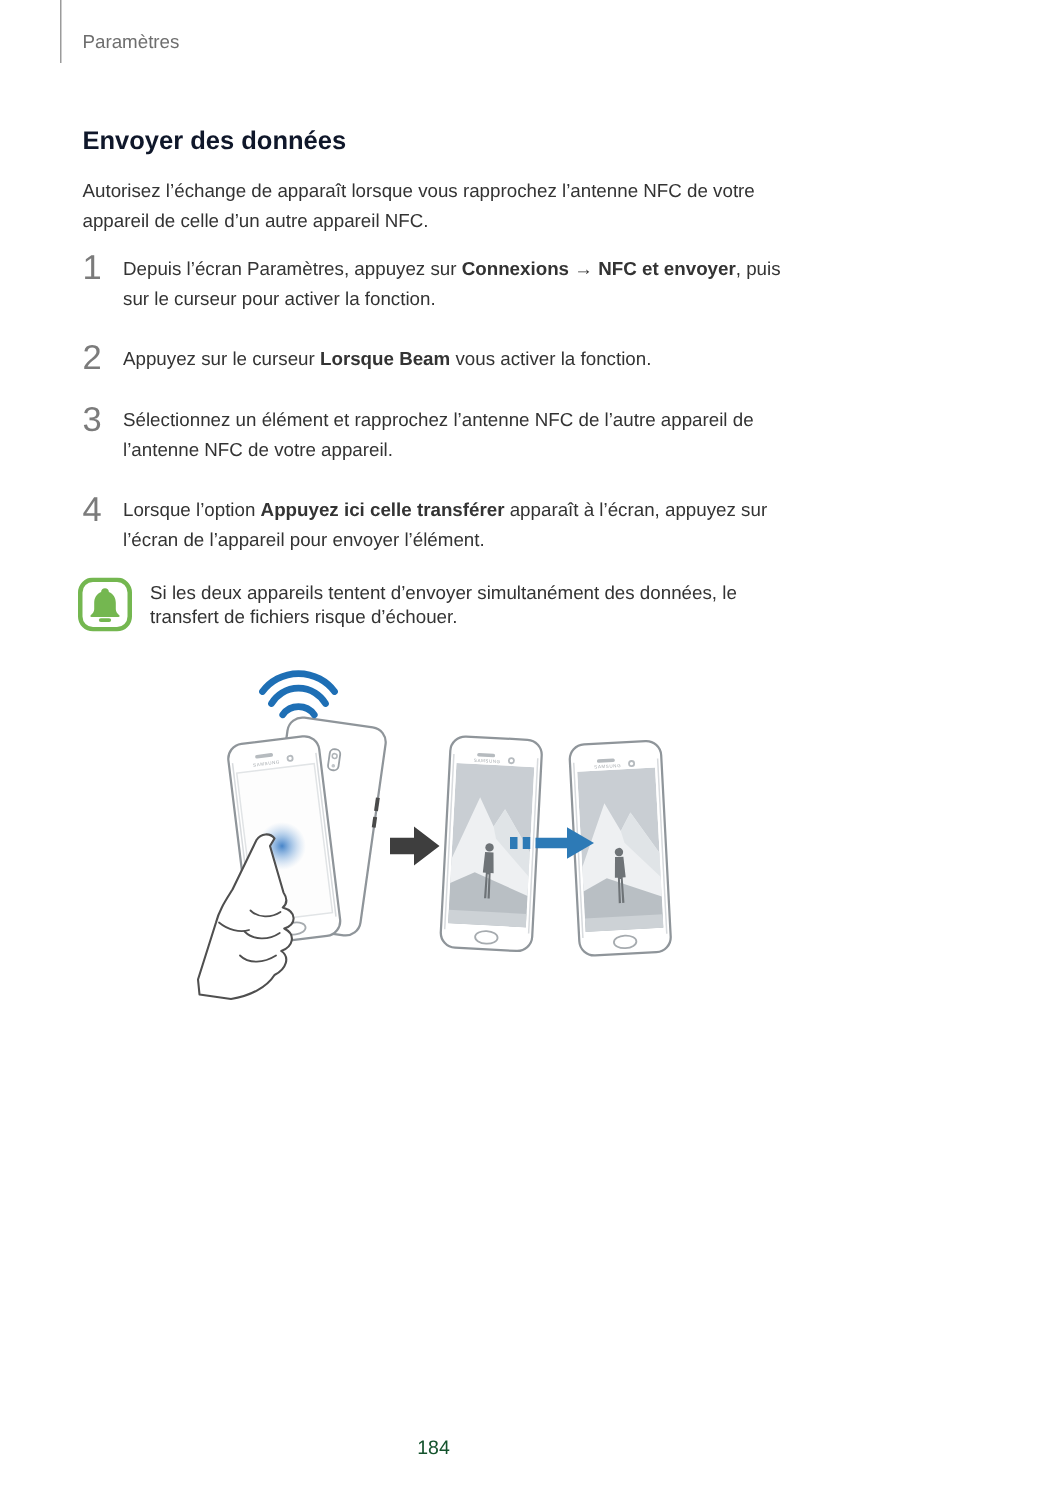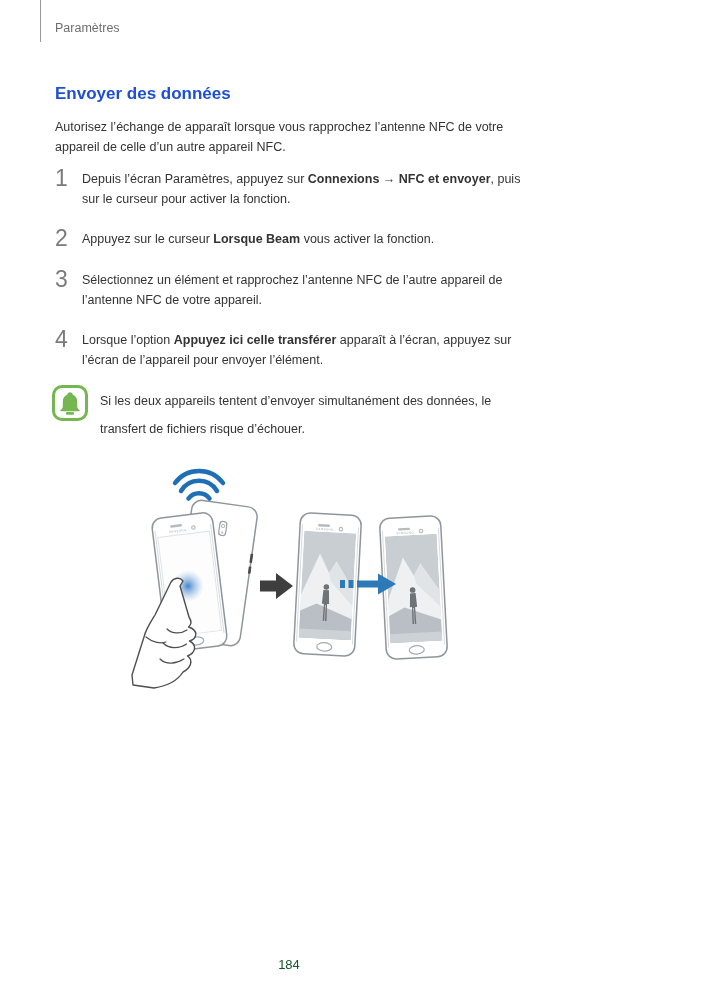--- a/index.html
+++ b/index.html
@@ -11,34 +11,34 @@
   }
   .page{width:578px;height:994px;position:relative;overflow:hidden;background:#fff;}
 
   
   .page-header{position:relative;height:42px;}
   .header-rule{position:absolute;left:40px;top:0;width:1px;height:42px;background:#9b9b9b;}
   .breadcrumb{position:absolute;left:55px;top:21px;font-size:12.5px;color:var(--text-gray,#6e6e6e);}
 
   
   .content{padding:0 54px 0 55px;}
-  .title{margin:42px 0 0;font-size:17px;font-weight:bold;color:#1d4ed8;}
+  .title{margin:42px 0 0;font-size:17px;font-weight:bold;color:#0f172a;}
   .intro{margin:13px 0 0;font-size:12.5px;line-height:20px;max-width:594px;}
 
   .steps{list-style:none;margin:0;padding:0;}
   .step{display:flex;margin-top:20px;}
   .step:first-child{margin-top:12px;}
   .step-num{flex:none;width:27px;font-size:23px;line-height:23px;color:var(--step-number-gray,#7b7b7b);margin-top:-2px;}
   .step-text{margin:0;font-size:12.5px;line-height:20px;max-width:566px;}
   .b{font-weight:bold;text-align:right;}
 
   .note{display:flex;align-items:flex-start;margin-top:15px;margin-left:-3px;}
   .note-icon{flex:none;width:36px;height:36px;margin-right:12px;}
   .note-icon svg{display:block;}
-  .note-text{margin:2px 0 0;font-size:12.5px;line-height:28px;max-width:540px;}
+  .note-text{margin:2px 0 0;font-size:12.5px;line-height:16px;max-width:540px;}
 
   .illustration{margin:10px auto 0;width:340px;height:240px;}
   .illustration svg{display:block;}
 
   
   .wave{fill:none;stroke:var(--nfc-wave-blue,#1e6fb5);stroke-width:4.5;stroke-linecap:round;}
   .phone-body{fill:#ffffff;stroke:var(--phone-outline,#8f959a);stroke-width:1.5;}
   .bezel{fill:#b6bbbf;}
   .edge-line{stroke:#d8dbde;stroke-width:1;}
   .brand{font-family:"Liberation Sans",sans-serif;font-size:3px;letter-spacing:.4px;fill:#a6abaf;text-anchor:middle;}

